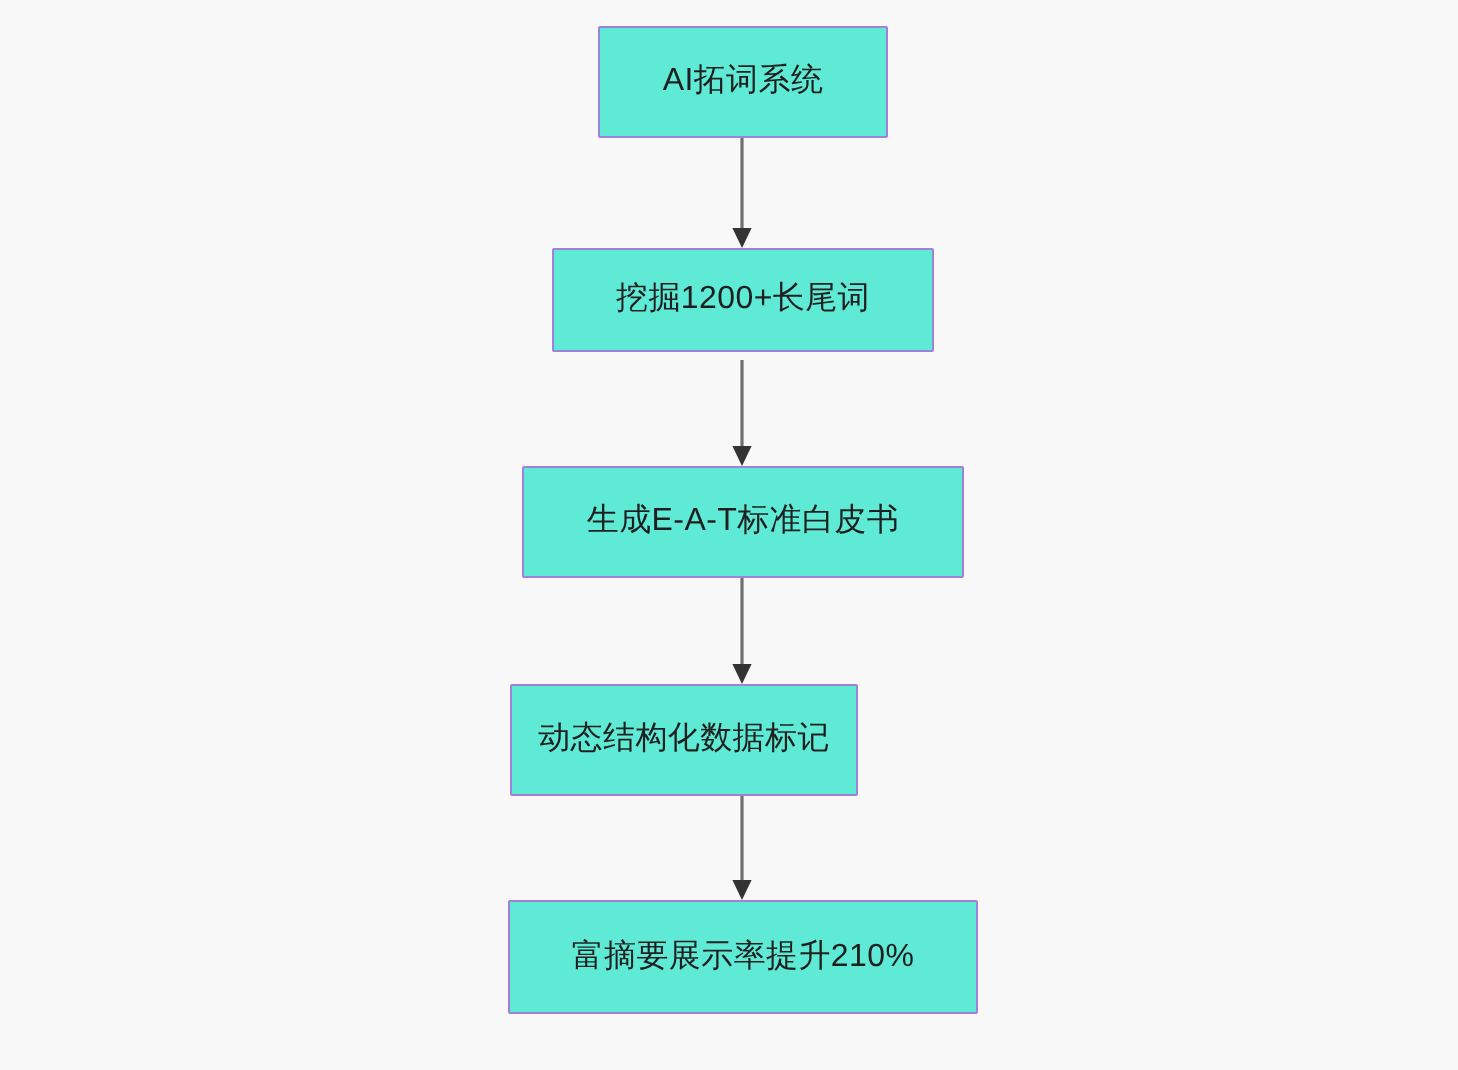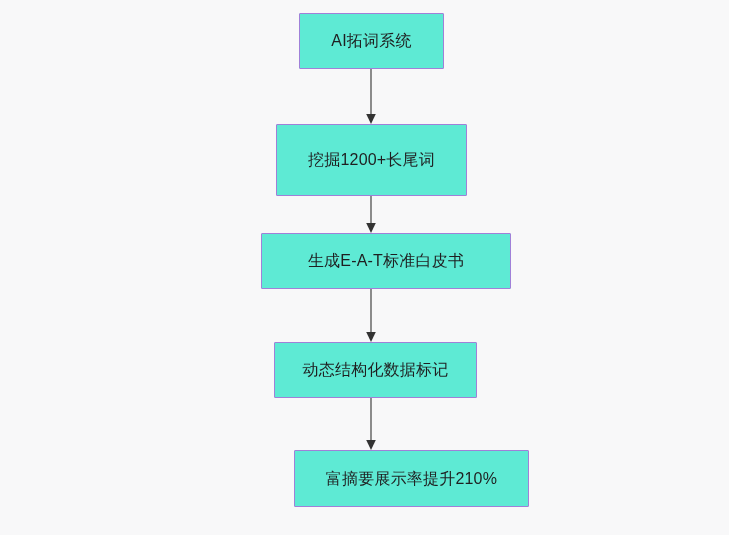--- a/index.html
+++ b/index.html
@@ -75,29 +75,29 @@
 
   <svg class="flow-edge" style="left:351px; top:392px; width:40px; height:63px;" viewBox="0 0 40 63" xmlns="http://www.w3.org/2000/svg">
     <line class="edge-line" x1="20" y1="5" x2="20" y2="52"></line>
     <polygon class="edge-arrowhead" points="20,58 15.2,48 24.8,48"></polygon>
   </svg>
 
   <div class="flow-node" style="left:299px; top:13px; width:145px; height:56px;">
     <span class="flow-node-label">AI拓词系统</span>
   </div>
 
-  <div class="flow-node" style="left:276px; top:124px; width:191px; height:72px;">
+  <div class="flow-node" style="left:276px; top:124px; width:191px; height:52px;">
     <span class="flow-node-label">挖掘1200+长尾词</span>
   </div>
 
-  <div class="flow-node" style="left:261px; top:233px; width:250px; height:56px;">
+  <div class="flow-node" style="left:261px; top:233px; width:221px; height:56px;">
     <span class="flow-node-label">生成E-A-T标准白皮书</span>
   </div>
 
-  <div class="flow-node" style="left:274px; top:342px; width:203px; height:56px;">
+  <div class="flow-node" style="left:255px; top:342px; width:174px; height:56px;">
     <span class="flow-node-label">动态结构化数据标记</span>
   </div>
 
-  <div class="flow-node" style="left:254px; top:450px; width:235px; height:57px;margin-left:40px;">
+  <div class="flow-node" style="left:254px; top:450px; width:235px; height:57px;">
     <span class="flow-node-label">富摘要展示率提升210%</span>
   </div>
 
 </div>
 
 </body></html>

